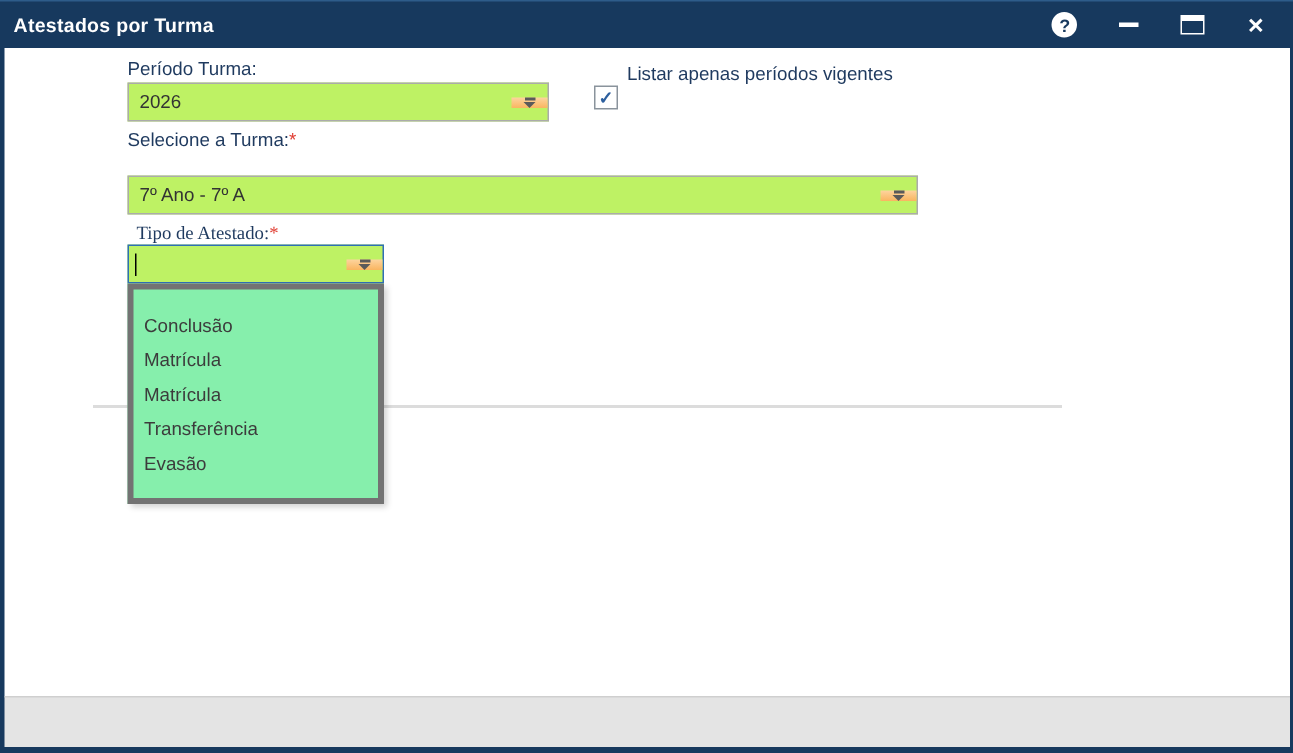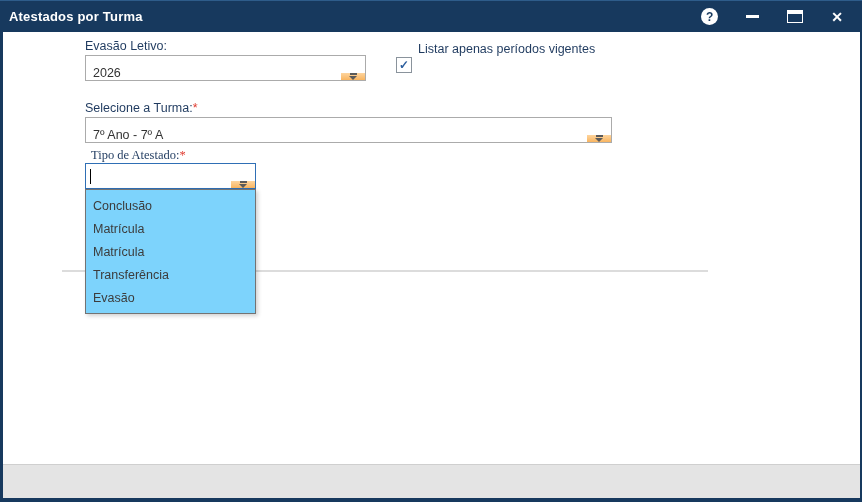--- a/index.html
+++ b/index.html
@@ -17,75 +17,75 @@
   .close-icon{color:#fff;font-size:14px;font-weight:bold;line-height:1;cursor:pointer;}
 
   
   .content{position:absolute;left:3px;top:25px;width:857px;height:439px;background:#fff;}
   .bottombar{position:absolute;left:3px;top:464px;width:857px;height:34px;background:#e4e4e4;
     border-top:1px solid #cfcfcf;box-sizing:border-box;}
 
   .label{position:absolute;font-size:12.5px;color:#1f3a5f;z-index:2;}
   .req{color:#e03c31;}
 
-  .combo{position:absolute;background:#ffffff;border:1px solid #ababab;box-sizing:border-box;
-    display:flex;align-items:flex-end;z-index:2;cursor:pointer;}
+  .combo{position:absolute;background:#bef264;border:1px solid #ababab;box-sizing:border-box;
+    display:flex;align-items:center;z-index:2;cursor:pointer;}
   .combo.focused{border:1px solid #2f6fb5;}
   .combo .value{flex:1;display:flex;align-items:center;padding-left:7px;font-size:12.5px;color:#333;}
   .combo .btn{width:24px;background:linear-gradient(#fdd49e,#f9b560);display:flex;align-items:center;justify-content:center;}
   .arrow{position:relative;width:9px;height:7px;}
   .arrow::before{content:"";position:absolute;top:0;left:1px;width:7px;height:2px;background:#5a5a5a;}
   .arrow::after{content:"";position:absolute;top:3px;left:0;width:0;height:0;
     border-left:4.5px solid transparent;border-right:4.5px solid transparent;border-top:4px solid #5a5a5a;}
   .caret{width:1px;height:15px;background:#000;margin-left:4px;align-self:center;}
 
   .checkbox{position:absolute;left:396px;top:57px;width:14px;height:14px;background:#fff;
     border:1px solid #8a939c;box-sizing:content-box;display:flex;align-items:center;justify-content:center;
     font-size:12px;font-weight:bold;color:#2d5f9e;z-index:2;cursor:pointer;}
   .checkbox-label{position:absolute;left:418px;top:42px;font-size:12.5px;color:#1f3a5f;z-index:2;}
 
   .info-text{position:absolute;left:256px;top:207px;font-size:12.5px;color:#414141;z-index:1;white-space:nowrap;}
   .divider{position:absolute;left:62px;top:270px;width:646px;height:2px;background:#dcdcdc;z-index:1;}
 
-  .droplist{position:absolute;left:85px;top:189px;width:171px;background:#7dd3fc;border:1px solid #737373;
-    box-sizing:border-box;padding:4px 0;z-index:5;box-shadow:2px 2px 4px rgba(0,0,0,.18);}
+  .droplist{position:absolute;left:85px;top:189px;width:171px;background:#86efac;border:4px solid #737373;
+    box-sizing:border-box;padding:12px 0;z-index:5;box-shadow:2px 2px 4px rgba(0,0,0,.18);}
   .droplist-item{height:23px;display:flex;align-items:center;padding-left:7px;font-size:12.5px;color:#3c3c3c;cursor:pointer;}
 </style>
 </head>
 <body>
 
 <div class="window">
 
   <div class="content"></div>
   <div class="bottombar"></div>
 
   <div class="titlebar">
     <span class="titlebar-title">Atestados por Turma</span>
     <span class="titlebar-controls">
       <span class="help-icon">?</span>
       <span class="min-icon"></span>
       <span class="max-icon"></span>
       <span class="close-icon">✕</span>
     </span>
   </div>
 
-  <span class="label" style="left:85px;top:39px;">Evasão Letivo:</span>
+  <span class="label" style="left:85px;top:39px;">Período Turma:</span>
   <div class="combo" style="left:85px;top:55px;width:281px;height:26px;">
     <span class="value">2026</span>
     <span class="btn">
       <span class="arrow"></span>
     </span>
   </div>
 
   <span class="checkbox">
     <span>✓</span>
   </span>
   <span class="checkbox-label">Listar apenas períodos vigentes</span>
 
-  <span class="label" style="left:85px;top:101px;text-align:right;"><span>Selecione a Turma:</span><span class="req">*</span></span>
+  <span class="label" style="left:85px;top:86px;text-align:right;"><span>Selecione a Turma:</span><span class="req">*</span></span>
   <div class="combo" style="left:85px;top:117px;width:527px;height:26px;">
     <span class="value">7º Ano - 7º A</span>
     <span class="btn">
       <span class="arrow"></span>
     </span>
   </div>
 
   <span class="label" style="left:91px;top:148px;font-family:Liberation Serif, serif;"><span>Tipo de Atestado:</span><span class="req">*</span></span>
   <div class="combo focused" style="left:85px;top:163px;width:171px;height:26px;">
     <span class="caret"></span>

